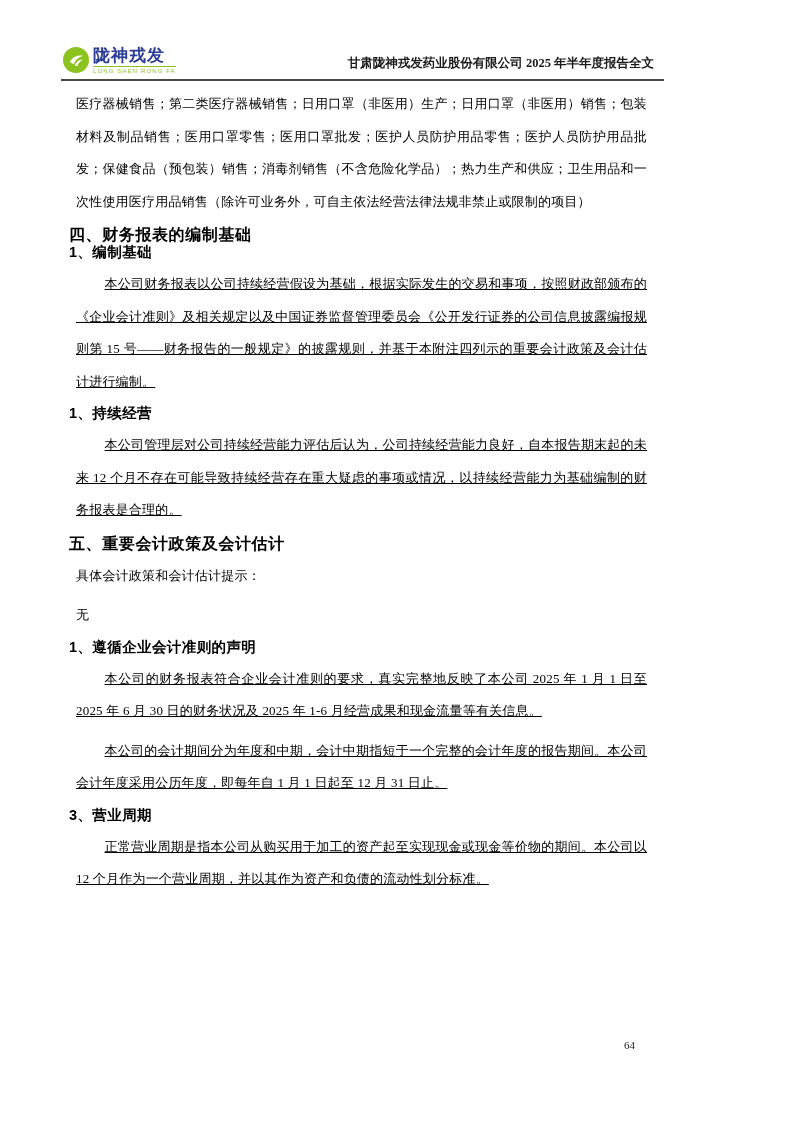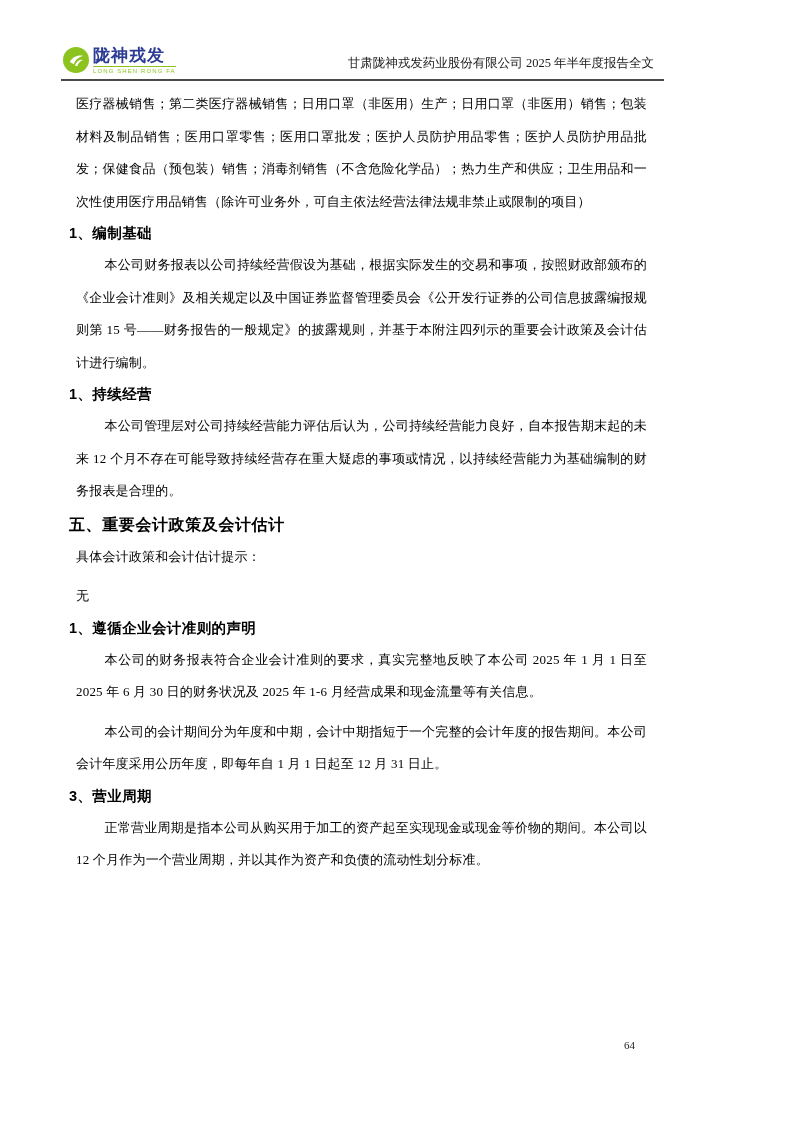--- a/index.html
+++ b/index.html
@@ -56,36 +56,37 @@
     margin-top: 2px;
     border-top: 1px solid #8cc31e;
     padding-top: 1px;
     white-space: nowrap;
   }
   .header-title {
     font-size: 12.5px;
     color: #1a1a1a;
     padding-bottom: 2px;
     white-space: nowrap;
+    font-weight: bold;
   }
   .header-rule {
     border: none;
     border-top: 2.5px solid #4a4a4a;
     margin: 5px -10px 0 -8px;
   }
   
   .content { }
   p.body {
     margin: 7px;
     font-size: 13px;
     line-height: 32.5px;
     text-align: justify;
     letter-spacing: 0.2px;
   }
-  p.body.indent { text-indent: 2.2em; }
+  p.body.indent { text-indent: 2.2em; text-decoration: underline; }
   h1.sec {
     margin: 0;
     font-family: "Liberation Sans", sans-serif;
     font-weight: bold;
     font-size: 16px;
     line-height: 19px;
     letter-spacing: 0.6px;
   }
   h2.sub {
     margin: 0;
@@ -138,20 +139,21 @@
       </span>
     </div>
     <div class="header-title">甘肃陇神戎发药业股份有限公司 2025 年半年度报告全文</div>
   </div>
   <hr class="header-rule">
 
   <div class="content">
 
     <p class="body mt-intro">医疗器械销售；第二类医疗器械销售；日用口罩（非医用）生产；日用口罩（非医用）销售；包装材料及制品销售；医用口罩零售；医用口罩批发；医护人员防护用品零售；医护人员防护用品批发；保健食品（预包装）销售；消毒剂销售（不含危险化学品）；热力生产和供应；卫生用品和一次性使用医疗用品销售（除许可业务外，可自主依法经营法律法规非禁止或限制的项目）</p>
 
+    <h1 class="sec mt-h1a">四、财务报表的编制基础</h1>
 
     <h2 class="sub mt-h2a">1、编制基础</h2>
     <p class="body indent mt-p1">本公司财务报表以公司持续经营假设为基础，根据实际发生的交易和事项，按照财政部颁布的《企业会计准则》及相关规定以及中国证券监督管理委员会《公开发行证券的公司信息披露编报规则第 15 号——财务报告的一般规定》的披露规则，并基于本附注四列示的重要会计政策及会计估计进行编制。</p>
 
     <h2 class="sub mt-h2b">1、持续经营</h2>
     <p class="body indent mt-p2">本公司管理层对公司持续经营能力评估后认为，公司持续经营能力良好，自本报告期末起的未来 12 个月不存在可能导致持续经营存在重大疑虑的事项或情况，以持续经营能力为基础编制的财务报表是合理的。</p>
 
     <h1 class="sec mt-h1b">五、重要会计政策及会计估计</h1>
 
     <p class="body mt-note">具体会计政策和会计估计提示：</p>

